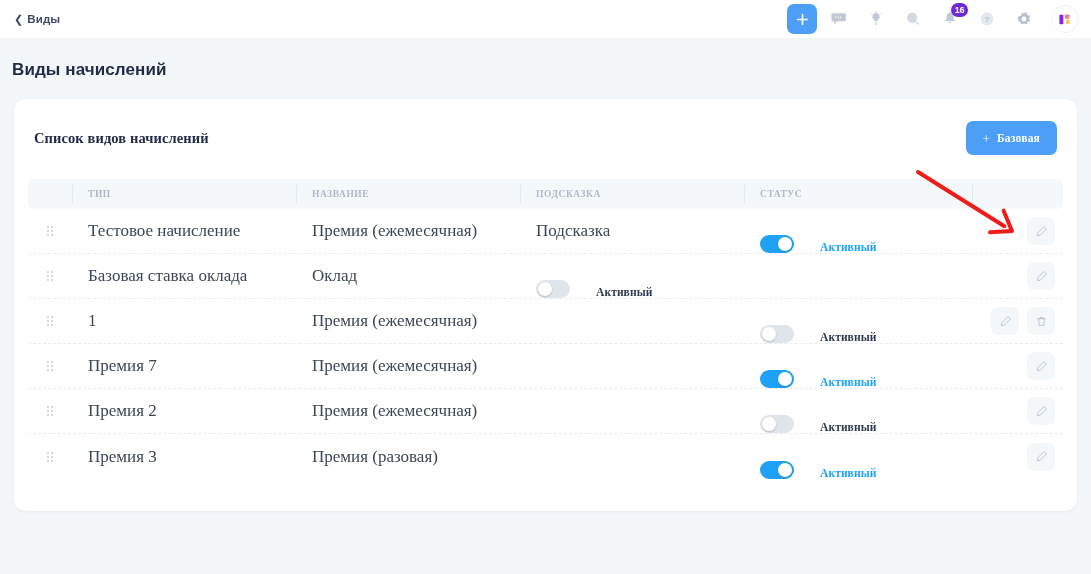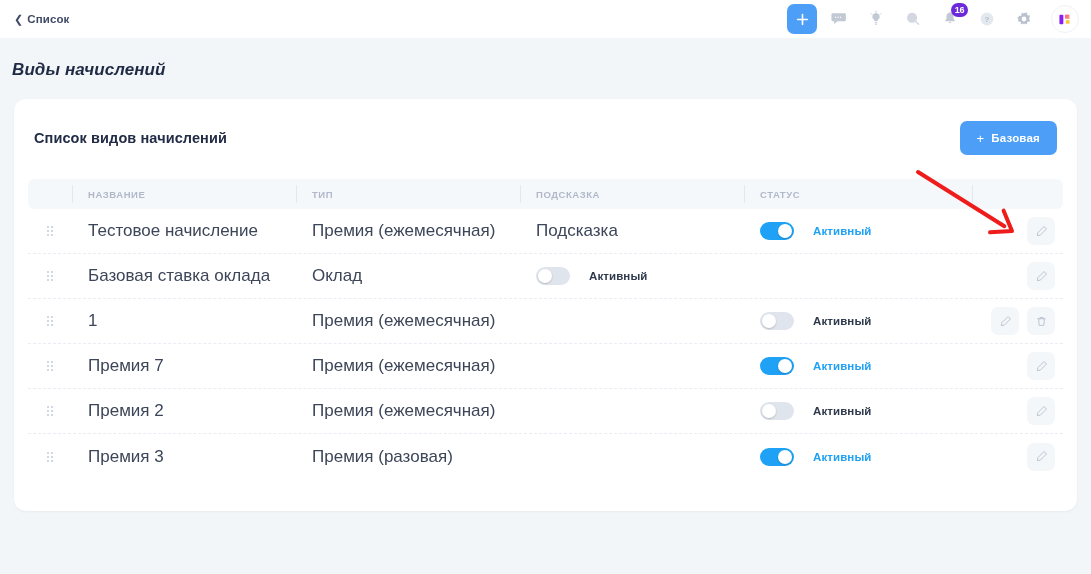--- a/index.html
+++ b/index.html
@@ -109,31 +109,31 @@
     flex: none;
   }
 
   
   .page-title {
     font-size: 17px;
     font-weight: bold;
     color: #1f2a44;
     padding: 22px 0 0 12px;
     letter-spacing: .1px;
-    font-style: italic;
   }
 
   
   .card {
     margin: 19px 14px 0 14px;
     background: #ffffff;
     border-radius: 12px;
     box-shadow: 0 1px 3px rgba(22, 34, 57, .05);
     padding: 0 0 30px 0;
     height: 412px;
+    font-family: Liberation Serif, serif;
   }
 
   .card-head {
     display: flex;
     align-items: center;
     justify-content: space-between;
     padding: 22px 20px 0 20px;
   }
 
   .card-title {
@@ -238,22 +238,22 @@
     display: block;
     width: 2px;
     height: 2px;
     background: #c3cadb;
     border-radius: 1px;
   }
 
   
   .status-cell {
     display: flex;
-    align-items: center;
-    gap: 19px;
+    align-items: flex-end;
+    gap: 26px;
     padding-left: 16px;
     height: 100%;
   }
 
   .toggle {
     width: 34px;
     height: 18px;
     border-radius: 9px;
     background: #dfe4ed;
     position: relative;
@@ -317,21 +317,21 @@
     z-index: 50;
   }
 </style>
 </head>
 <body>
 
 <div class="topbar">
 
   <div class="back-link">
     <span class="back-chevron">❮</span>
-    <span>Список</span>
+    <span>Виды</span>
   </div>
 
   <div class="topbar-icons">
 
     <div class="plus-btn">
       <svg width="13" height="13" viewBox="0 0 13 13">
         <path d="M6.5 1.6v9.8M1.6 6.5h9.8" stroke="#ffffff" stroke-width="1.6" stroke-linecap="round"></path>
       </svg>
     </div>
 
@@ -404,22 +404,22 @@
     <button class="add-btn">
       <span class="ab-plus">+</span>
       <span>Базовая</span>
     </button>
   </div>
 
   <div class="table">
 
     <div class="thead">
       <div class="th c-handle"></div>
+      <div class="th c-type sep">ТИП</div>
       <div class="th c-name sep">НАЗВАНИЕ</div>
-      <div class="th c-type sep">ТИП</div>
       <div class="th c-hint sep">ПОДСКАЗКА</div>
       <div class="th c-status sep">СТАТУС</div>
       <div class="th c-act sep"></div>
     </div>
 
     <div id="tbody">
         <div class="trow">
           <div class="handle-cell c-handle">
             <span class="dots">
               <i></i>

